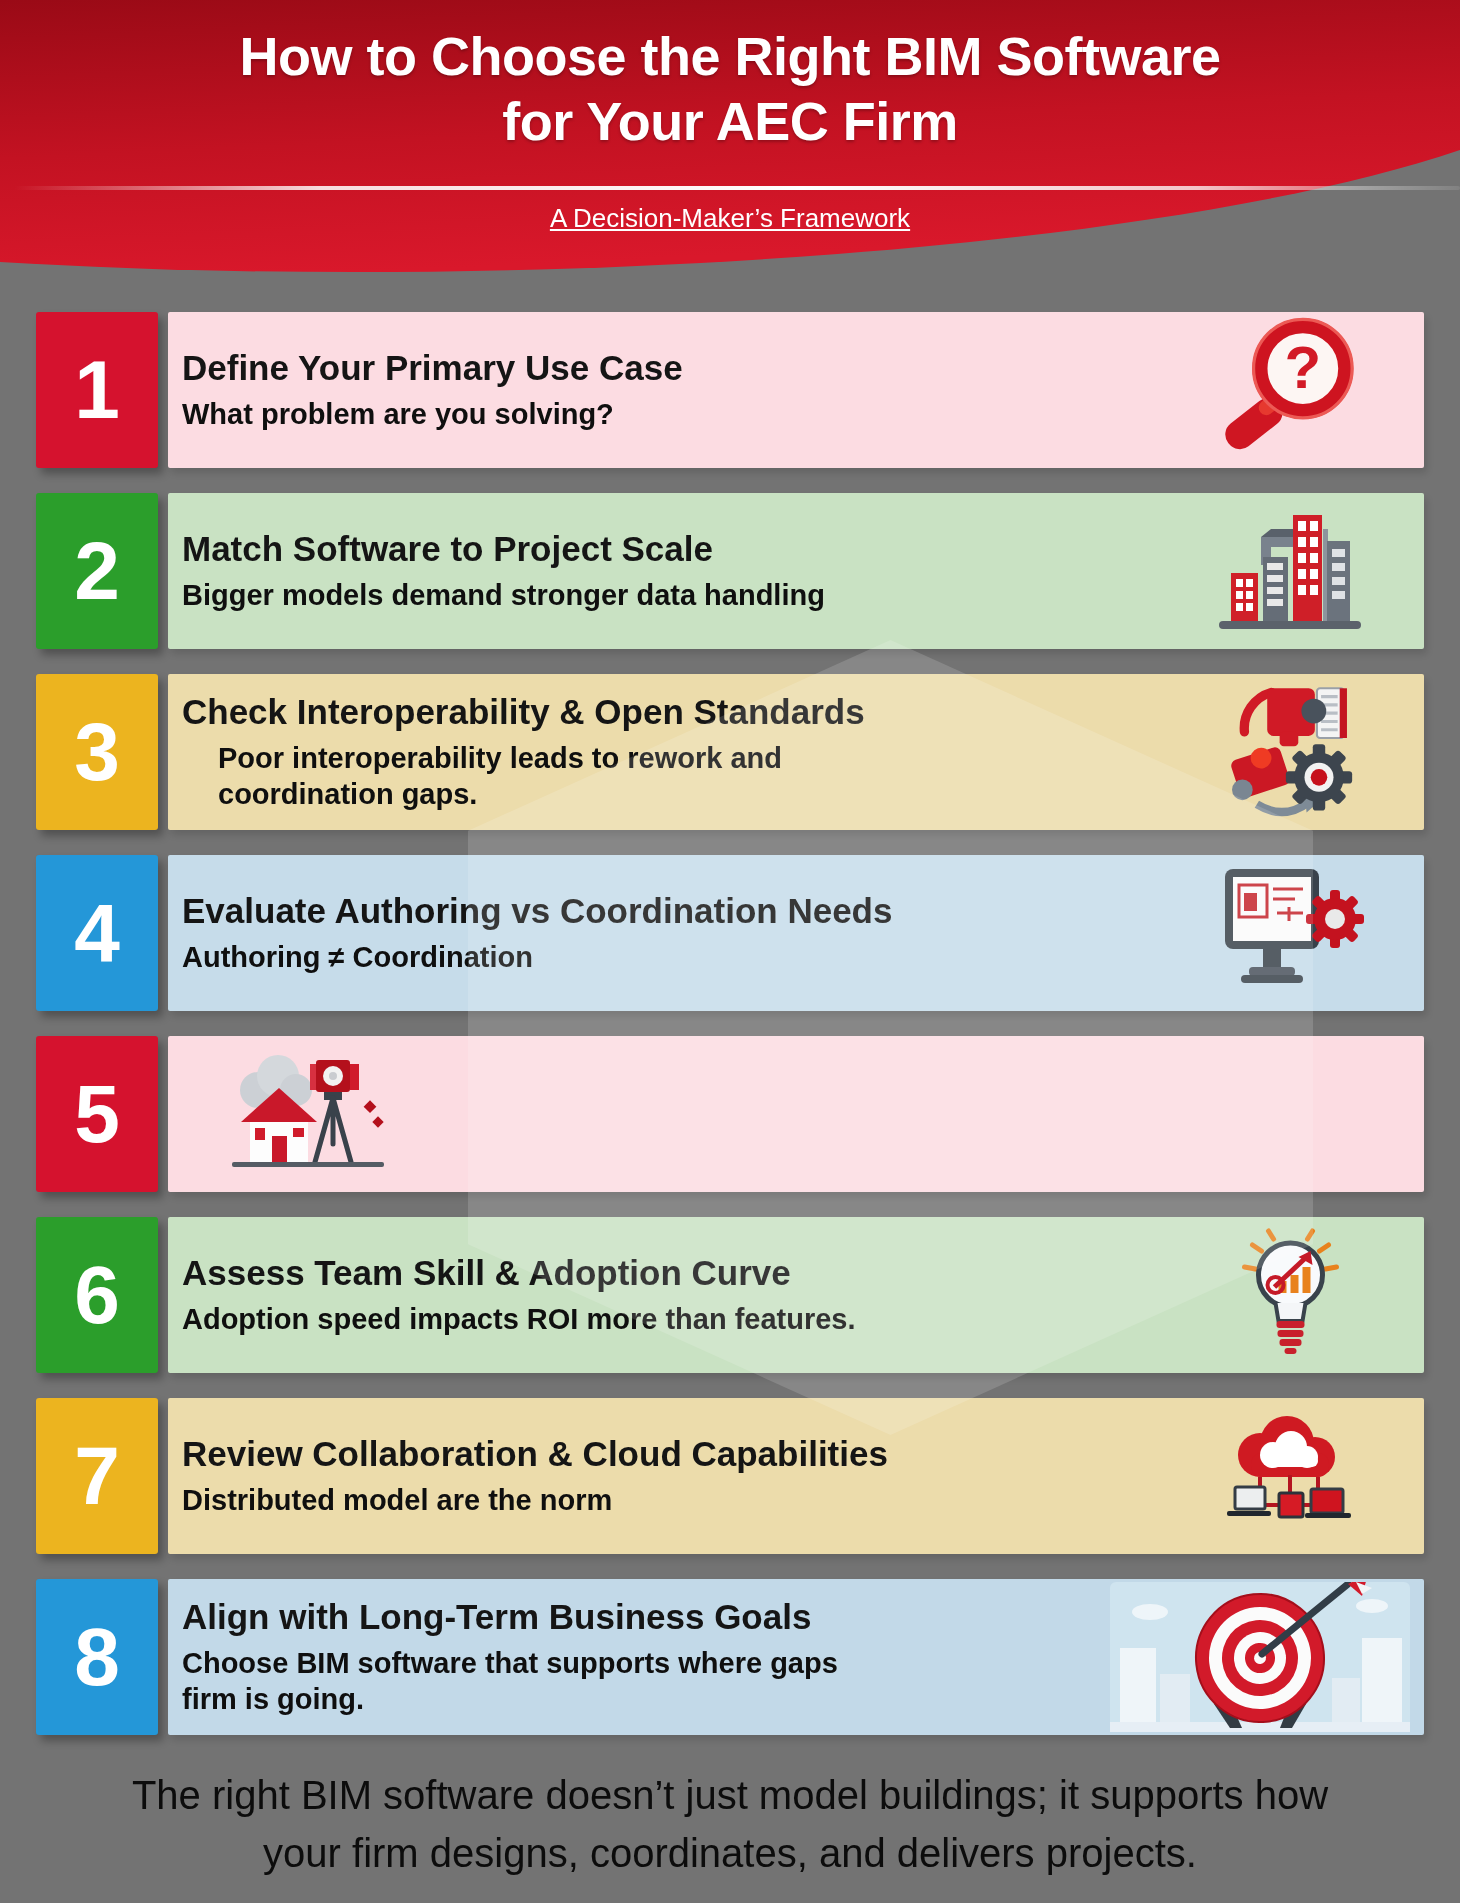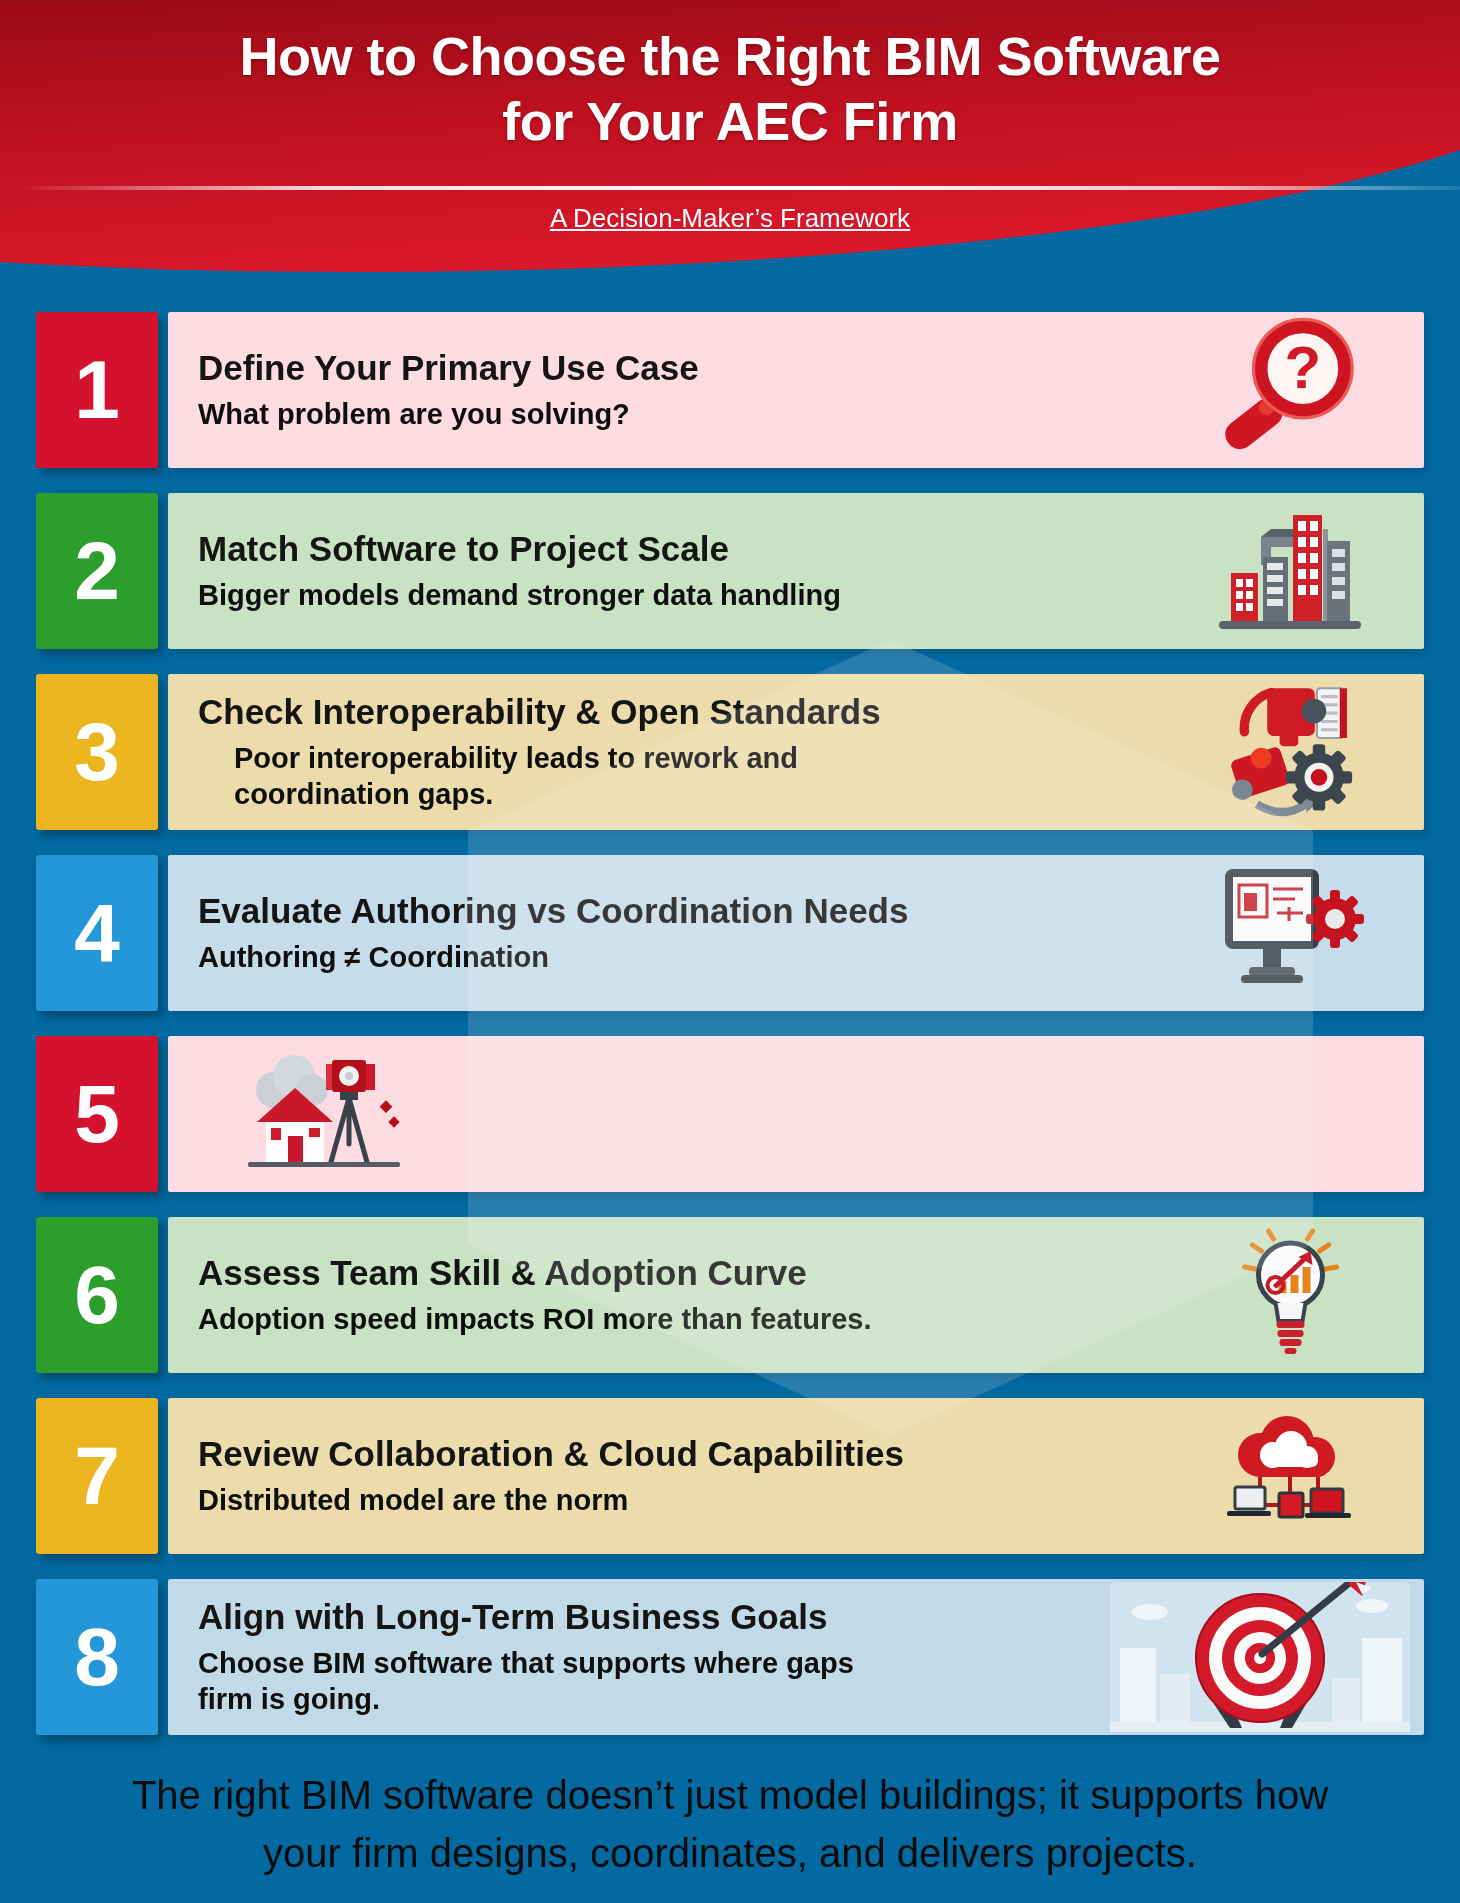--- a/index.html
+++ b/index.html
@@ -1,18 +1,18 @@
 <!DOCTYPE html>
 <html><head>
 <meta charset="utf-8">
 <style>
   * { box-sizing: border-box; margin: 0; padding: 0; }
   body { background:#d8d8d8; font-family:"Liberation Sans", sans-serif; }
   .page { position:relative; width:1460px; height:1903px; margin:0 auto;
-          background:#0369a1; overflow:hidden; }
+          background:#737373; overflow:hidden; }
 
   
   .header { position:absolute; top:0; left:0; width:1460px; height:280px; }
   .header svg.banner { position:absolute; top:0; left:0; }
   .header-text { position:absolute; top:0; left:0; width:100%; }
   .main-title { margin-top:24px; text-align:center; color:#fff; font-weight:bold;
                 font-size:54px; line-height:1.2; letter-spacing:-.5px;
                 text-shadow:0 2px 3px rgba(0,0,0,.25); }
   .divider { position:absolute; top:186px; left:0; width:100%; height:4px;
              background:linear-gradient(90deg, rgba(255,255,255,0) 1%,
@@ -22,21 +22,21 @@
               color:#fff; font-size:26px; font-weight:400;text-decoration:underline; }
 
   
   .steps { position:absolute; top:312px; left:36px; right:36px; }
   .step { display:flex; align-items:stretch; height:156px; margin-bottom:25px; }
   .num { width:122px; flex:0 0 122px; margin-right:10px; border-radius:3px;
          background:var(--accent); color:#fff; font-size:82px; font-weight:bold;
          display:flex; align-items:center; justify-content:center;
          box-shadow:5px 6px 8px rgba(0,0,0,.30); }
   .band { flex:1; background:var(--band); border-radius:2px; position:relative;
-          display:flex; align-items:center; padding:0 8px 0 30px;
+          display:flex; align-items:center; padding:0 8px 0 14px;
           box-shadow:3px 5px 7px rgba(0,0,0,.13); }
   .text { flex:1; }
   .step-title { font-size:35px; font-weight:bold; color:#151515; line-height:1.15;
                 margin-bottom:9px; }
   .step-desc  { font-size:29px; font-weight:600; color:#0f0f0f; line-height:1.22; }
   .step:nth-child(3) .step-desc { max-width:680px;margin-left:36px; }
   .step:nth-child(8) .step-desc { max-width:680px; }
   .icon-box { flex:0 0 252px; display:flex; align-items:center; justify-content:center; }
   .step:nth-child(8) .icon-box { flex:0 0 312px; }
 

